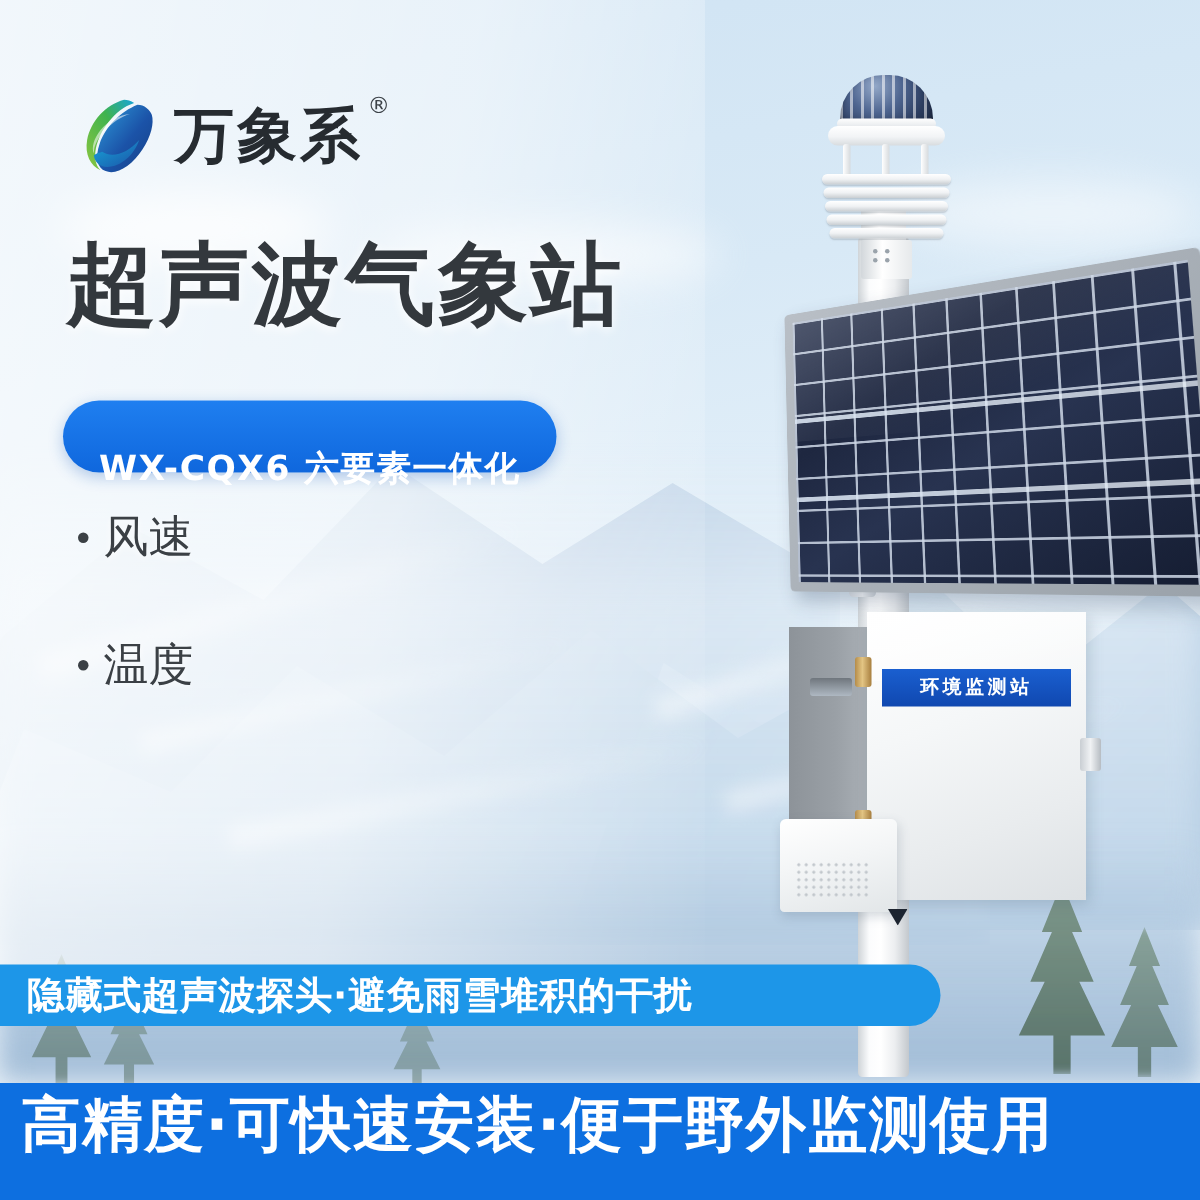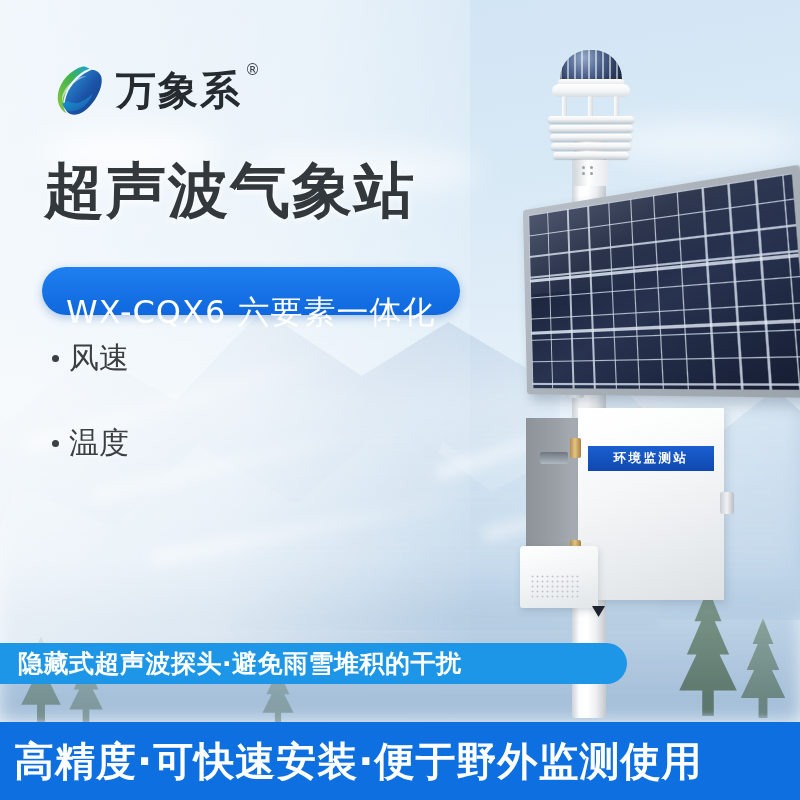--- a/index.html
+++ b/index.html
@@ -148,38 +148,38 @@
   .rmark{position:absolute;right:-20px;top:-2px;font-size:15px;font-weight:normal;color:#3c4248;}
 
   .headline{position:absolute;left:44px;top:160px;font-size:60px;font-weight:bold;
     color:#33383d;letter-spacing:2px;line-height:1;
     font-family:"DejaVu Sans","Liberation Sans",sans-serif;
     text-shadow:0 2px 7px rgba(255,255,255,.95);}
 
   .pill{position:absolute;left:42px;top:267px;height:48px;padding:0 24px;border-radius:24px;
     background:linear-gradient(180deg,#1f7ff0,#0f67dd);display:flex;align-items:center;
     box-shadow:0 3px 10px rgba(20,90,190,.3);}
-  .pill span{color:#fff;font-size:32px;font-weight:normal;letter-spacing:1px;
+  .pill span{color:#fff;font-size:23px;font-weight:bold;letter-spacing:1px;
     font-family:"DejaVu Sans","Liberation Sans",sans-serif;white-space:nowrap;margin-top:43px;}
 
   .features{position:absolute;left:52px;top:338px;width:330px;text-align:right;}
   .frow{display:flex;margin-bottom:22px;}
   .fitem{display:flex;align-items:center;font-size:30px;color:#3b4045;font-weight:500;
     font-family:"DejaVu Sans","Liberation Sans",sans-serif;
     text-shadow:0 1px 5px rgba(255,255,255,.9);}
   .fitem:first-child{width:118px;}
   .dot{width:7px;height:7px;border-radius:50%;background:#3b4045;margin-right:10px;flex:none;}
 
   
   .band-top{position:absolute;left:0;top:643px;width:627px;height:41px;
     background:#1d96e8;border-radius:0 21px 21px 0;display:flex;align-items:center;}
   .band-top span{color:#fff;font-size:25px;font-weight:bold;padding-left:18px;letter-spacing:.5px;
     font-family:"DejaVu Sans","Liberation Sans",sans-serif;}
   .band-bottom{position:absolute;left:0;top:722px;width:800px;height:78px;
-    background:#0d6fe0;display:flex;align-items:center;}
+    background:#0d6fe0;display:flex;}
   .band-bottom span{color:#fff;font-size:40px;font-weight:bold;padding-left:14px;letter-spacing:1px;
     font-family:"DejaVu Sans","Liberation Sans",sans-serif;}
 </style>
 </head>
 <body>
 
 <div id="poster">
 
   <div class="sky"></div>
   <div class="cloudpuff c1"></div>

